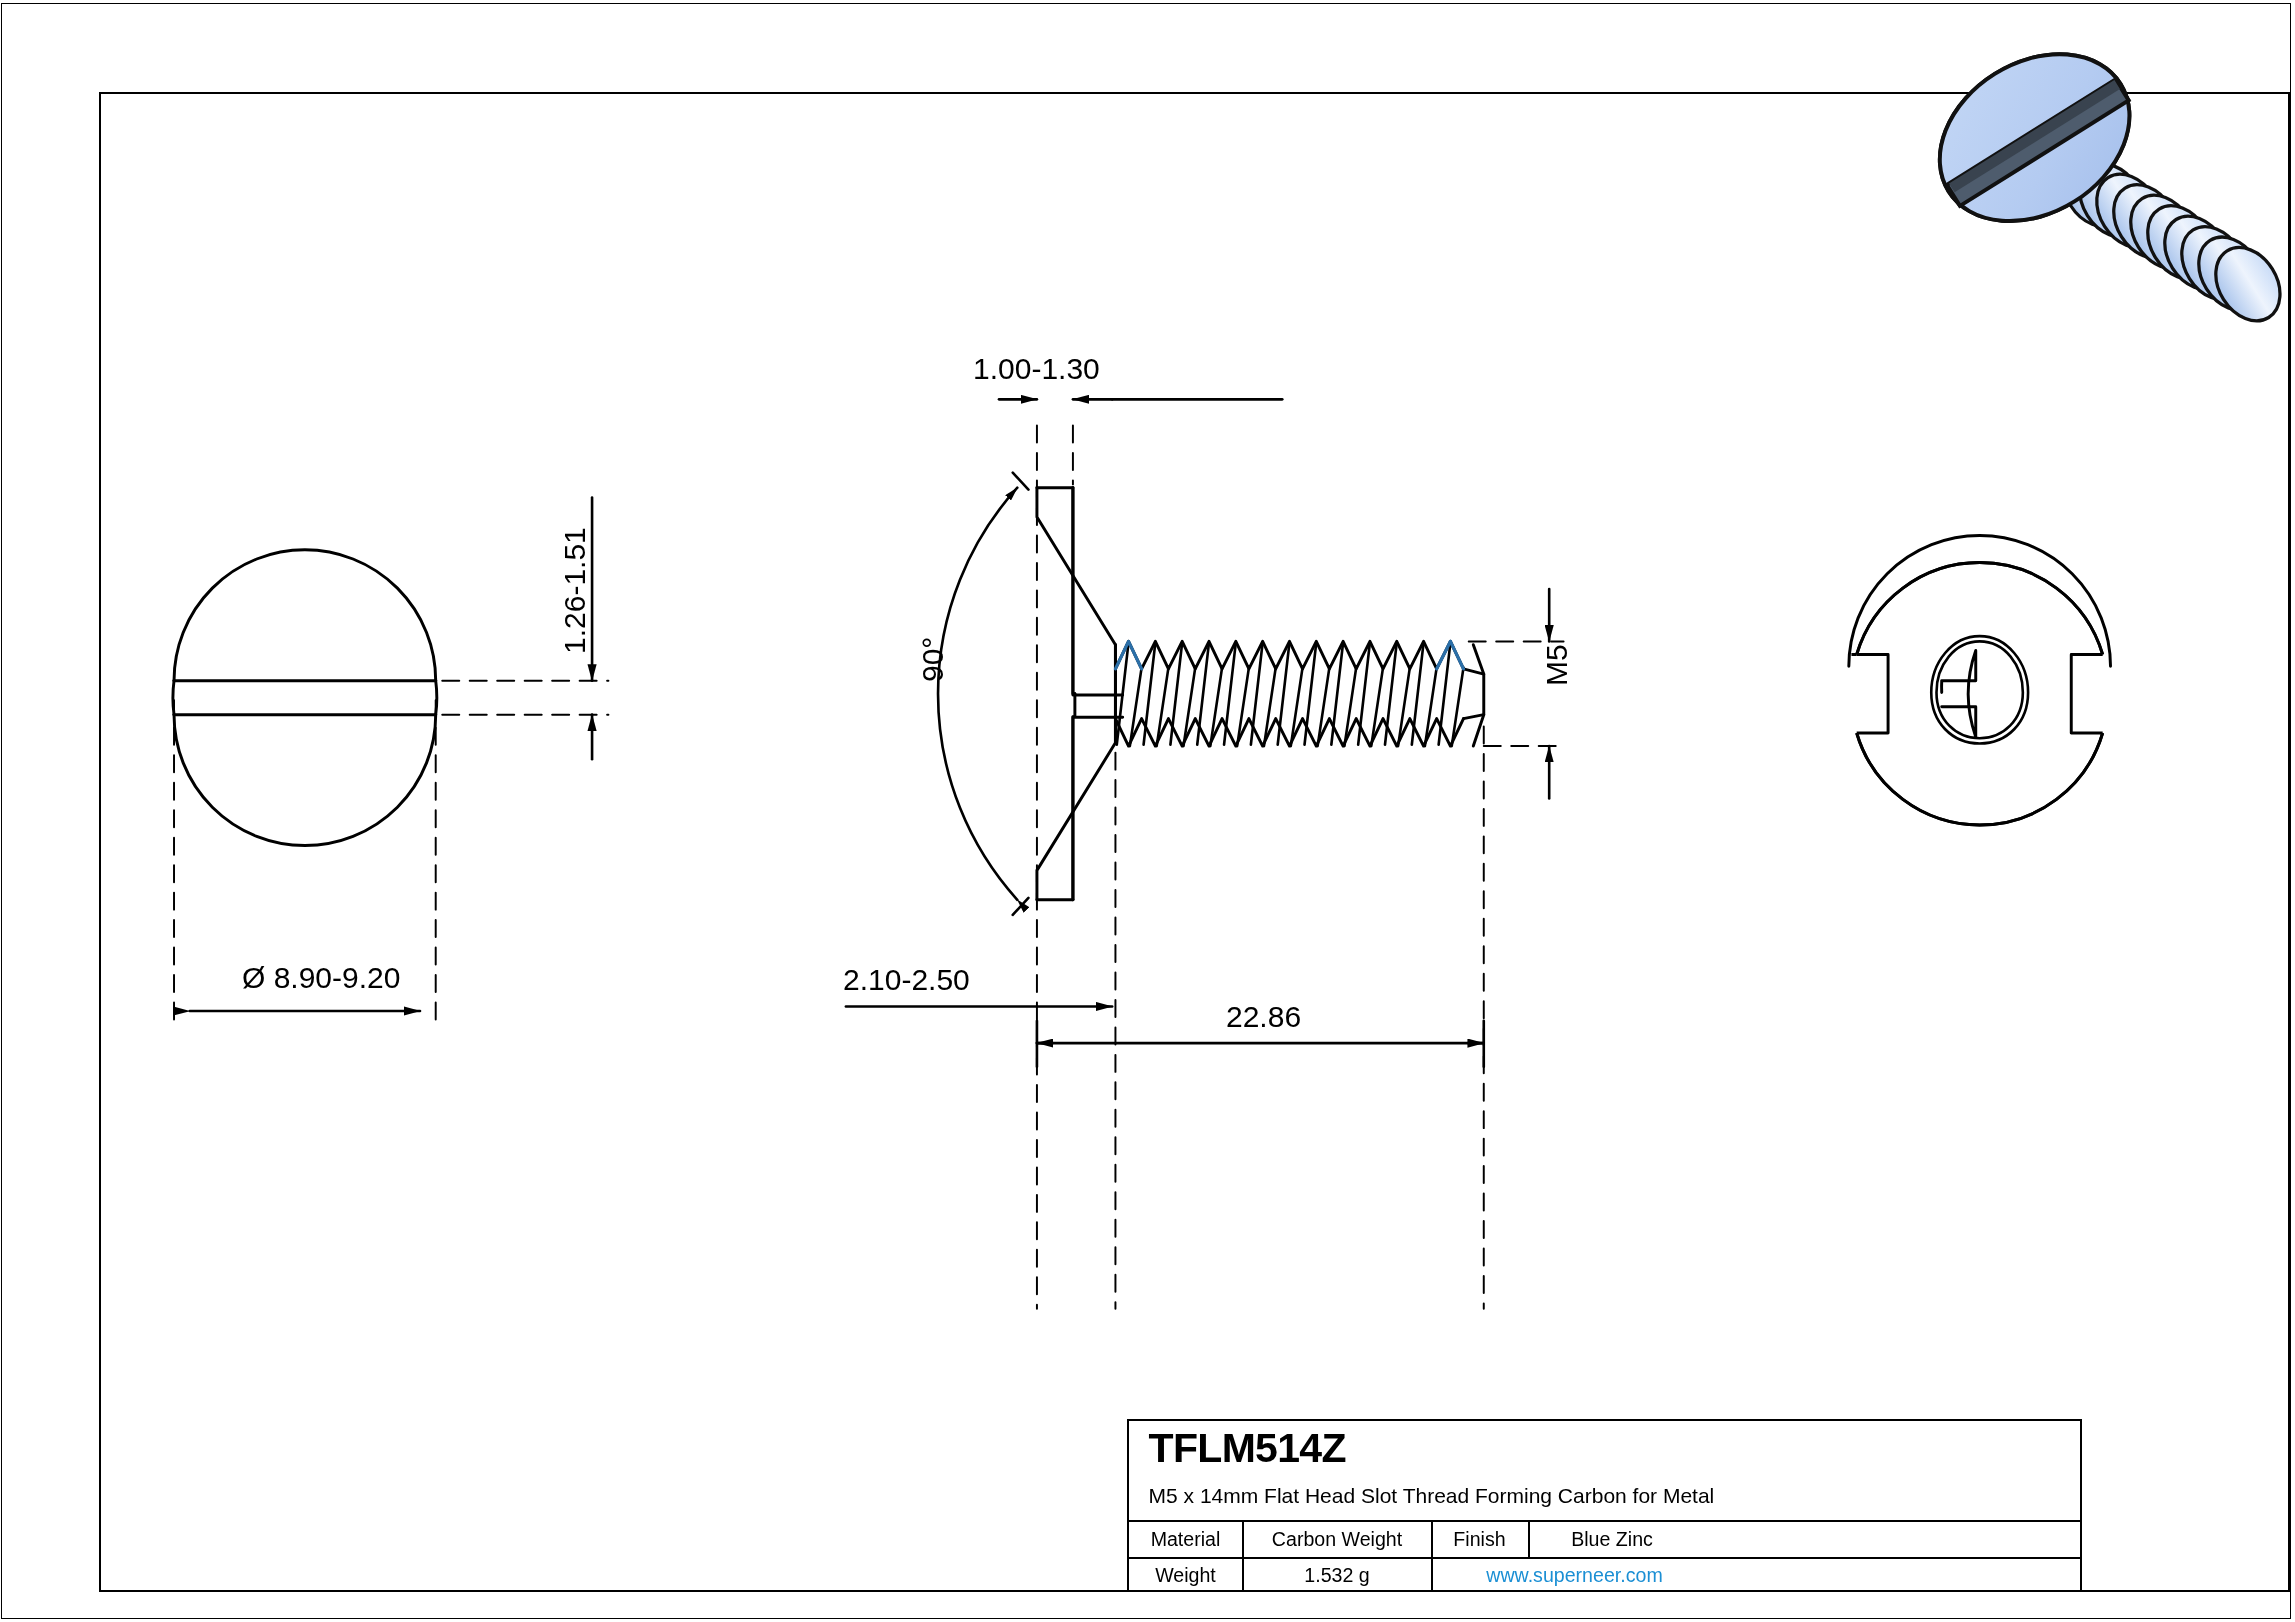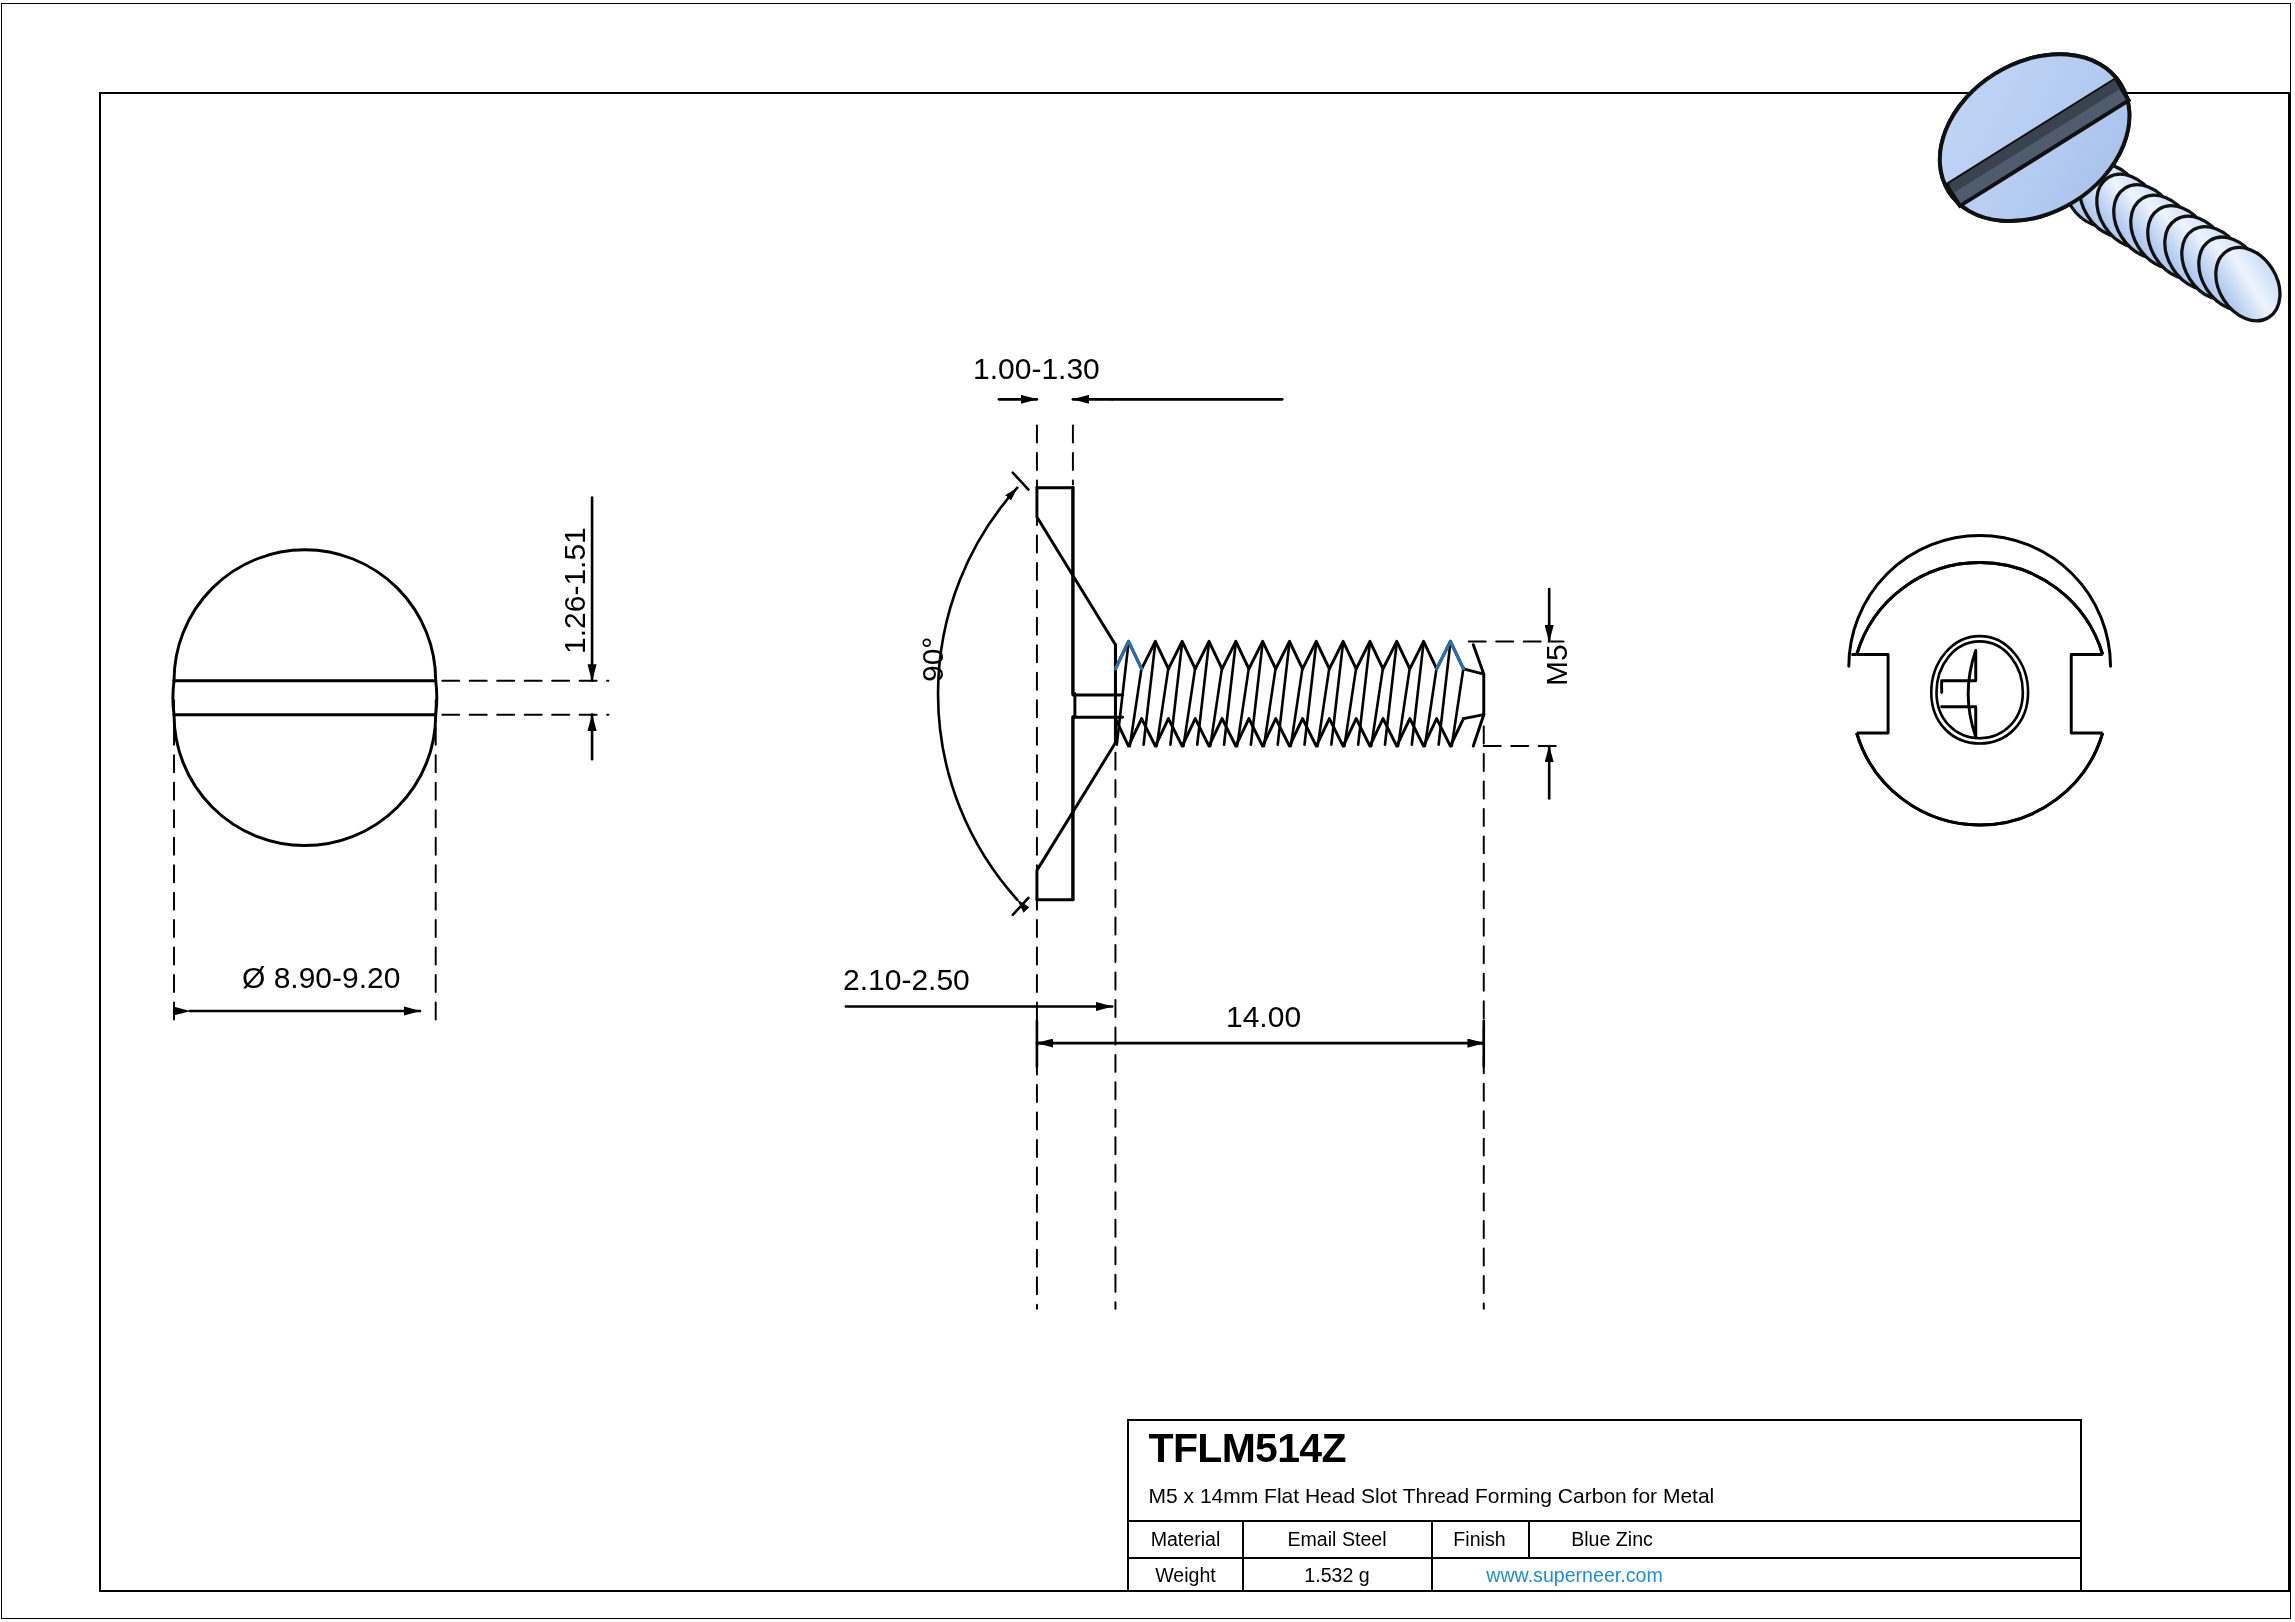--- a/index.html
+++ b/index.html
@@ -288,32 +288,32 @@
   <div class="lbl dim-txt" style="left:973px; top:352px;">1.00-1.30</div>
 
   <div class="lbl dim-txt rot90" style="left:558px; top:654px;">1.26-1.51</div>
 
   <div class="lbl dim-txt" style="left:242px; top:961px;">Ø 8.90-9.20</div>
 
   <div class="lbl dim-txt rot90" style="left:916px; top:682px;">90°</div>
 
   <div class="lbl dim-txt" style="left:843px; top:963px;">2.10-2.50</div>
 
-  <div class="lbl dim-txt" style="left:1226px; top:1000px;">14.00</div>
+  <div class="lbl dim-txt" style="left:1226px; top:1000px;">22.86</div>
 
   <div class="lbl dim-txt rot90" style="left:1540px; top:686px;">M5</div>
 
 
   <div class="tb">
     <div class="tb-code">TFLM514Z</div>
     <div class="tb-desc">M5 x 14mm Flat Head Slot Thread Forming Carbon for Metal</div>
 
     <div class="tb-row tb-r1">
       <div class="tb-cell" style="left:0px;   width:113px;">Material</div>
-      <div class="tb-cell" style="left:113px; width:190px;">Email Steel</div>
+      <div class="tb-cell" style="left:113px; width:190px;">Carbon Weight</div>
       <div class="tb-cell" style="left:302px; width:97px;text-align:right;">Finish</div>
       <div class="tb-cell" style="left:388px; width:190px;">Blue Zinc</div>
     </div>
 
     <div class="tb-row tb-r2">
       <div class="tb-cell" style="left:0px;   width:113px;">Weight</div>
       <div class="tb-cell" style="left:113px; width:190px;">1.532 g</div>
       <div class="tb-cell url" style="left:302px; width:287px;">www.superneer.com</div>
     </div>
 

